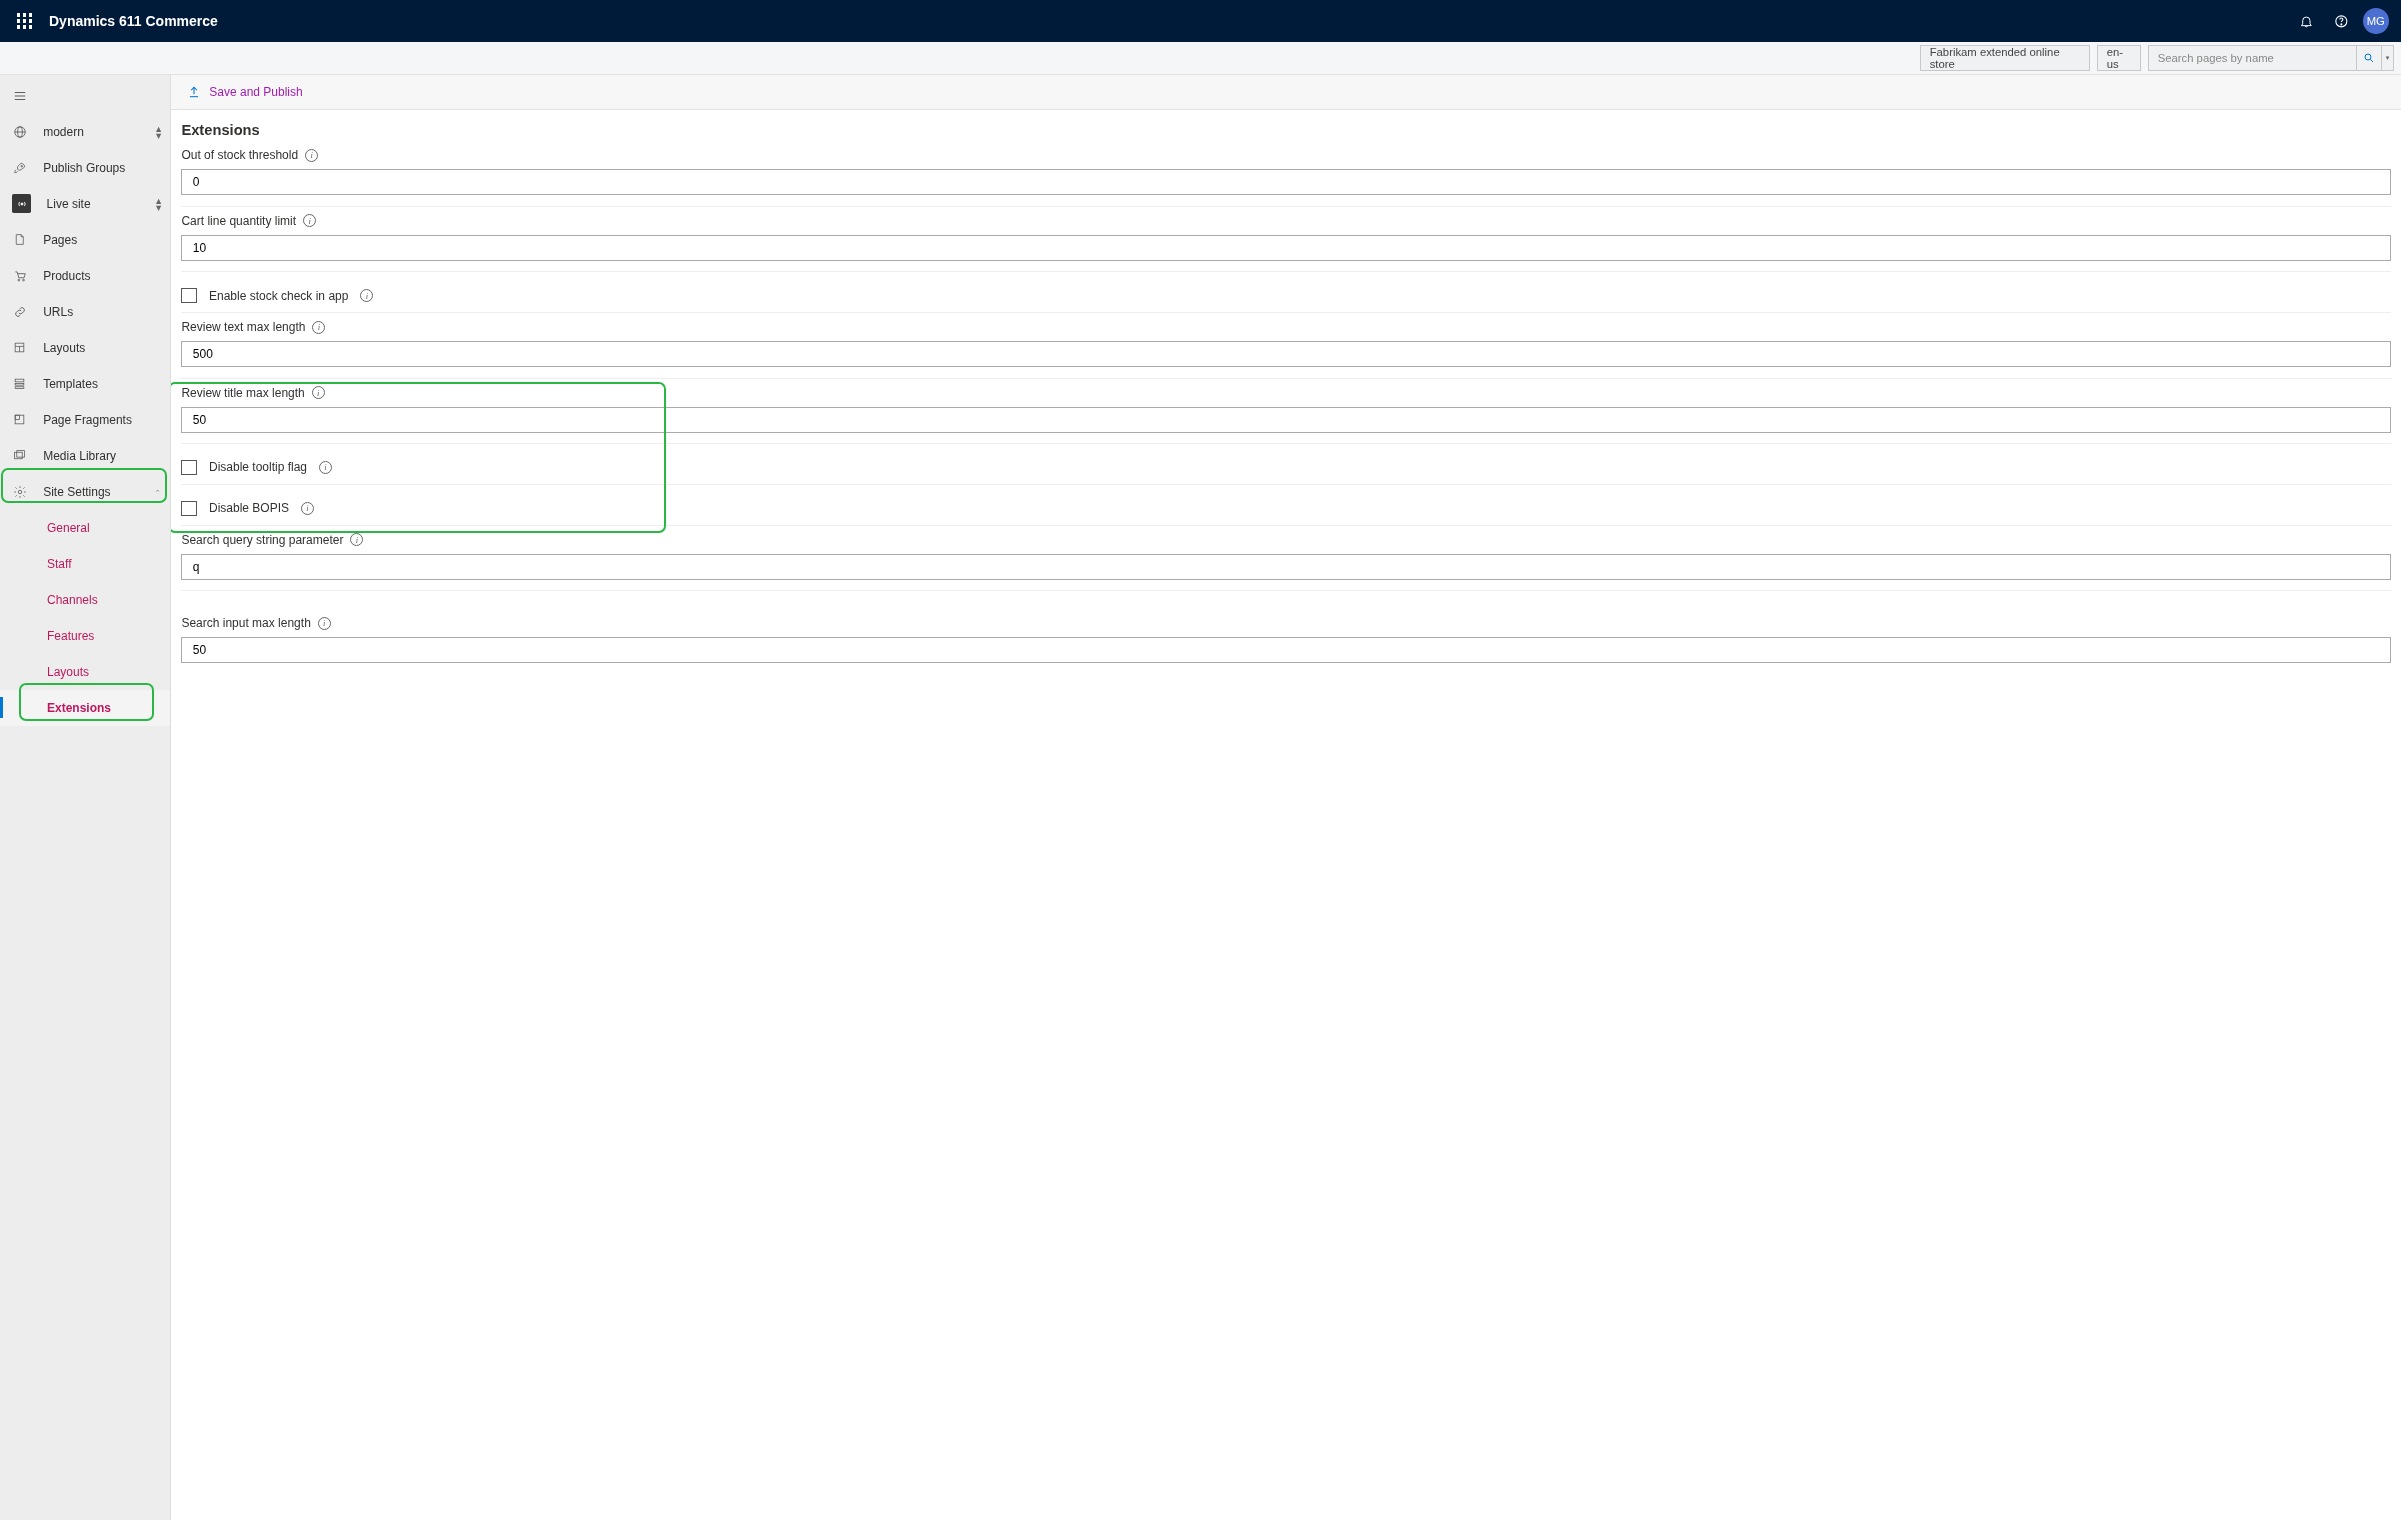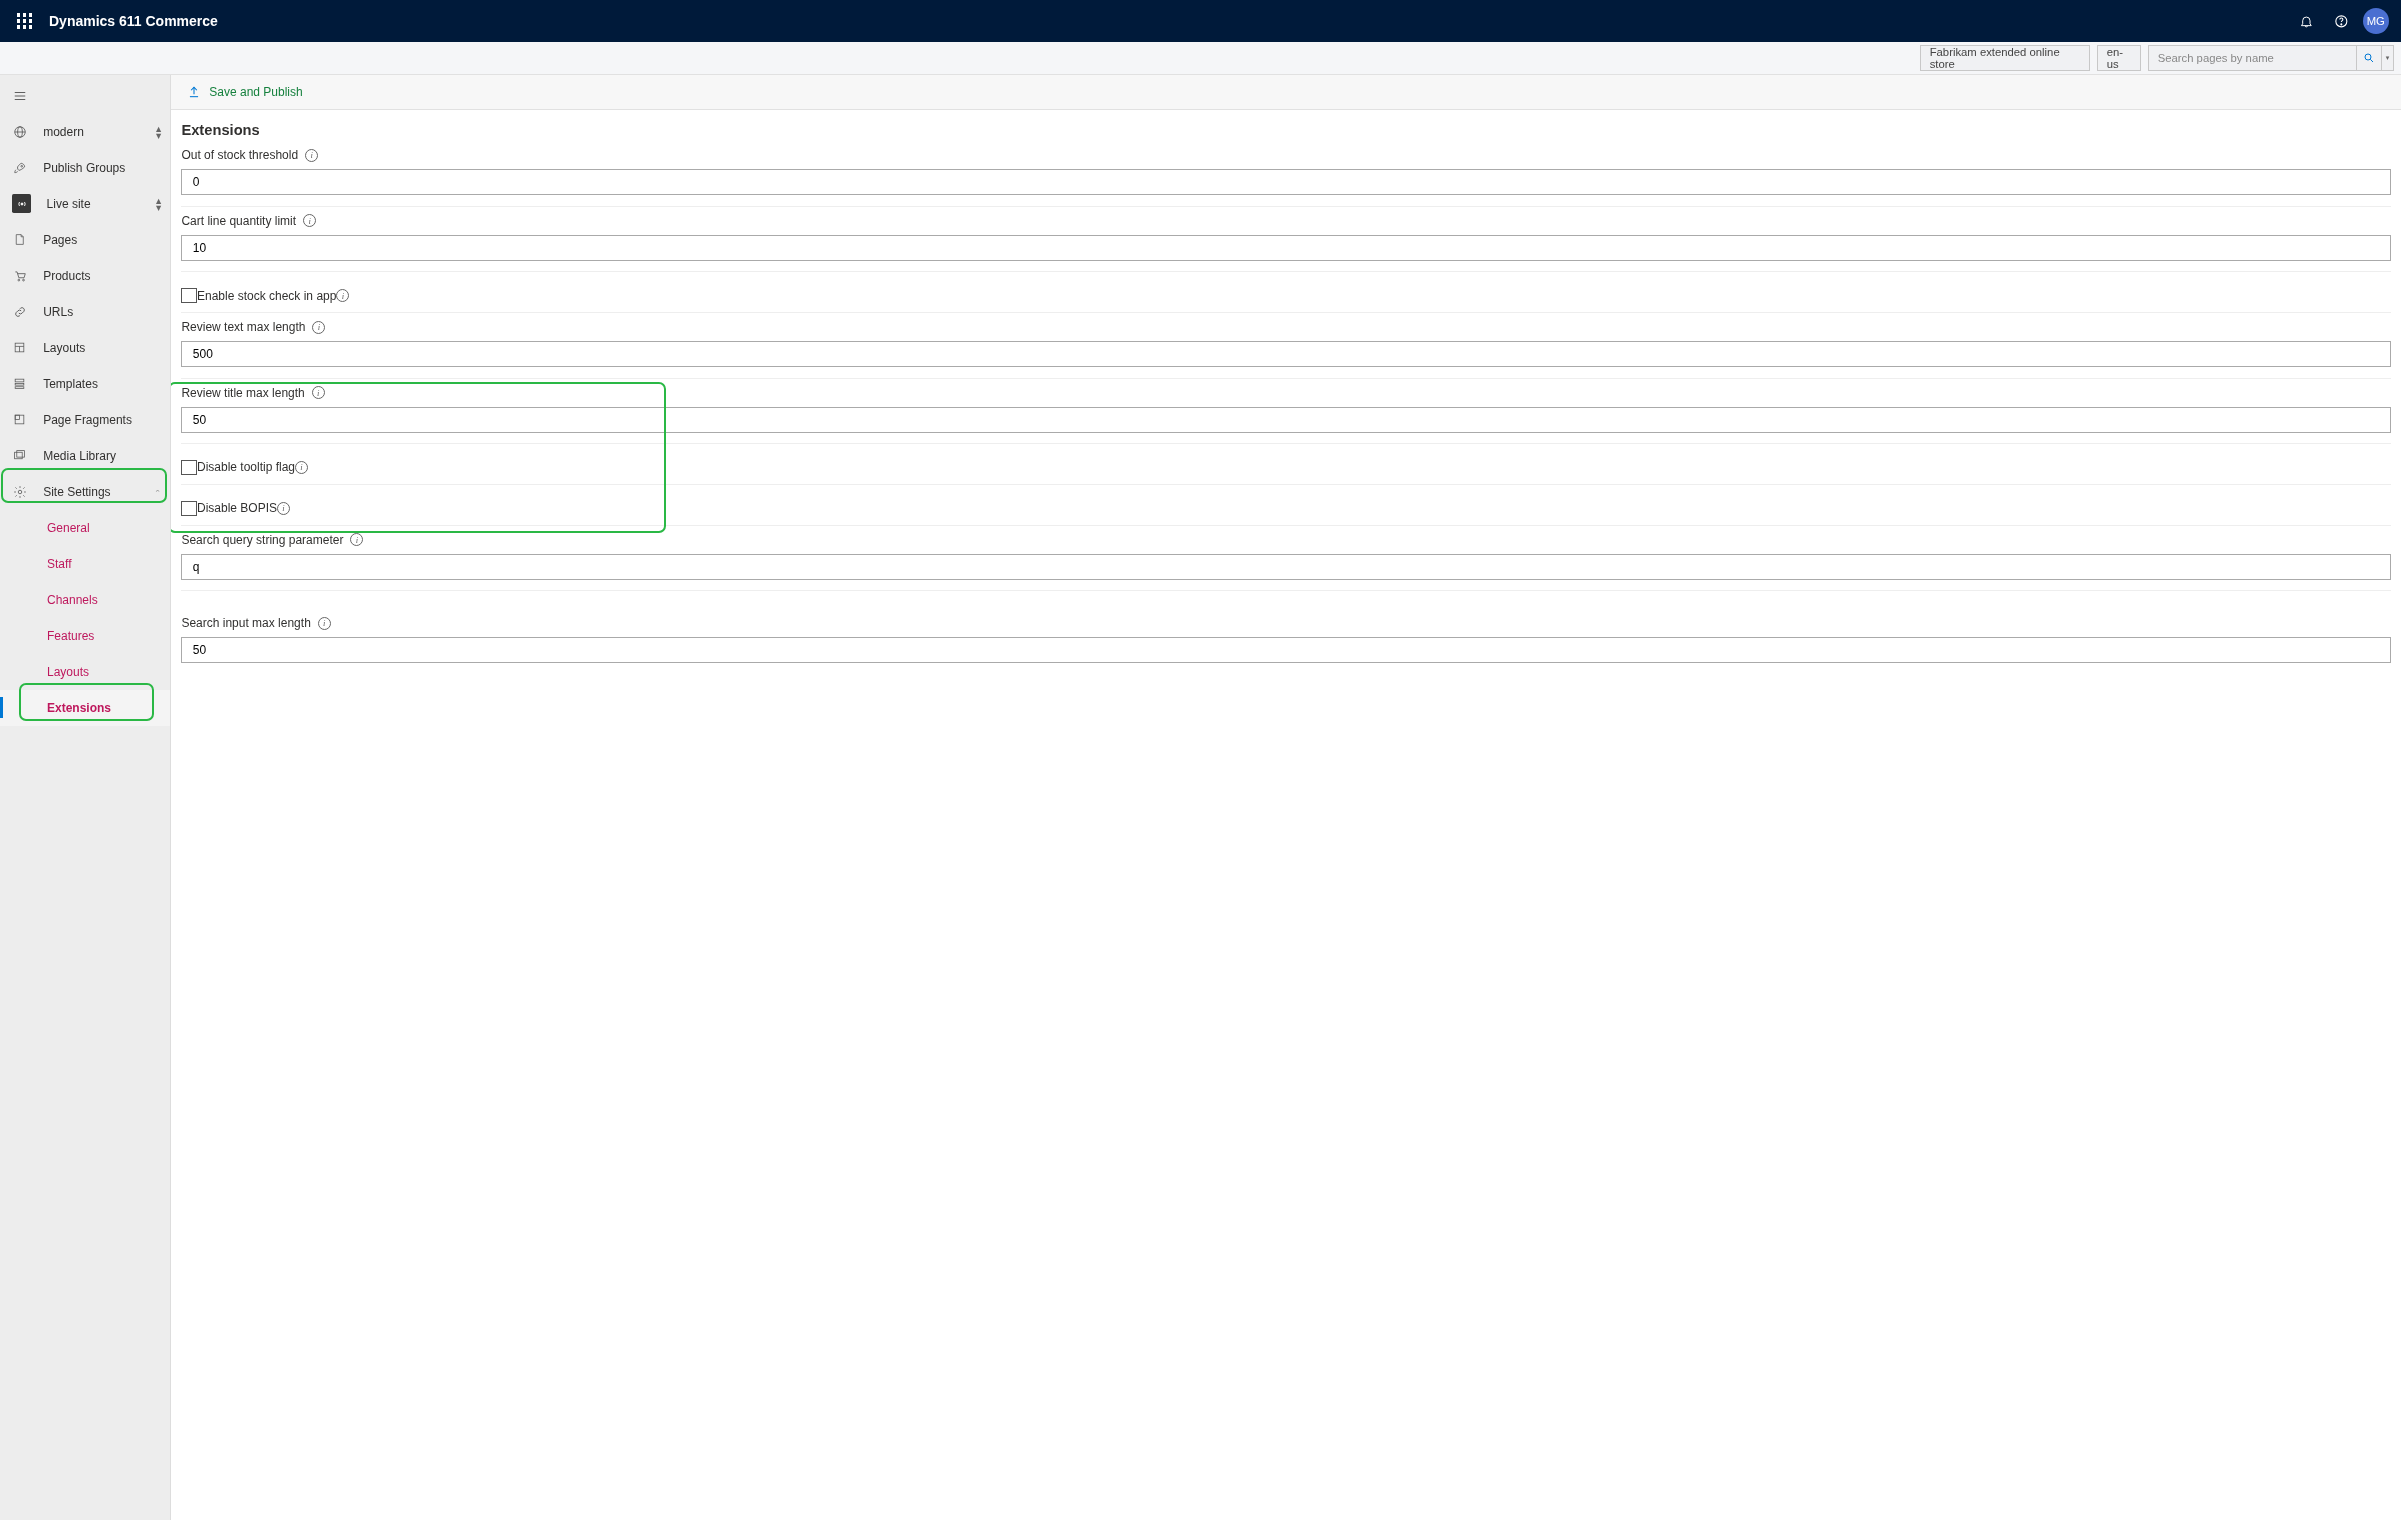--- a/index.html
+++ b/index.html
@@ -191,21 +191,21 @@
   .cmd-bar {
     height: 35px;
     background: #f7f7f7;
     border-bottom: 0.9px solid #e1e1e1;
     display: flex; align-items: center;
     padding-left: 15.6px;
   }
   .cmd-btn {
     display: flex; align-items: center; gap: 8.7px;
     cursor: pointer;
-    color: #15803d;
+    color: #a21caf;
     font-size: 12px;
   }
   .cmd-btn svg { color: #0078d4; }
   .content-scroll {
     flex: 1;
     overflow-y: scroll;
     position: relative;
   }
   .content-inner {
     padding: 12px 10.4px 8.7px 10.4px;
@@ -239,21 +239,21 @@
   }
   .text-input {
     width: 100%;
     height: 26px;
     border: 0.9px solid #aaa;
     padding: 0 10.4px;
     font-size: 12px;
     outline: none;
   }
   .check-row {
-    display: flex; align-items: center; 
+    display: flex; align-items: center; gap: 12px;
     padding: 8.7px 0 8.7px 0;
     border-bottom: 0.9px solid #eee;
     margin-bottom: 7px;
   }
   .check-box {
     width: 15.6px; height: 15.6px;
     border: 0.9px solid #555;
     background: #fff;
     flex-shrink: 0;
     cursor: pointer;

